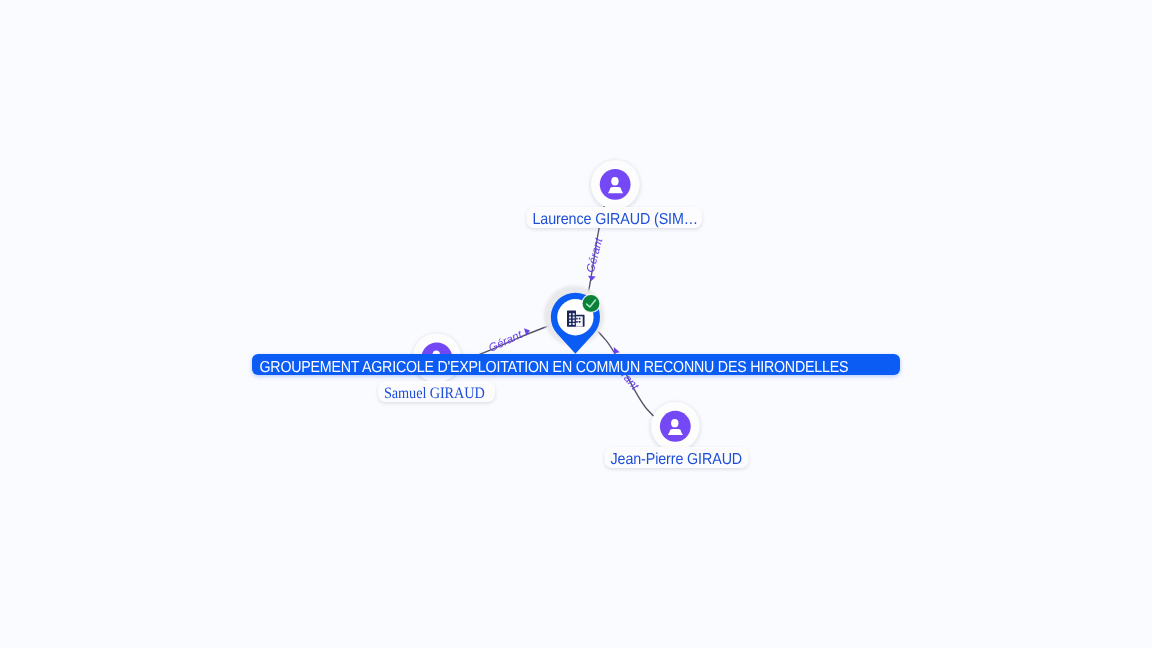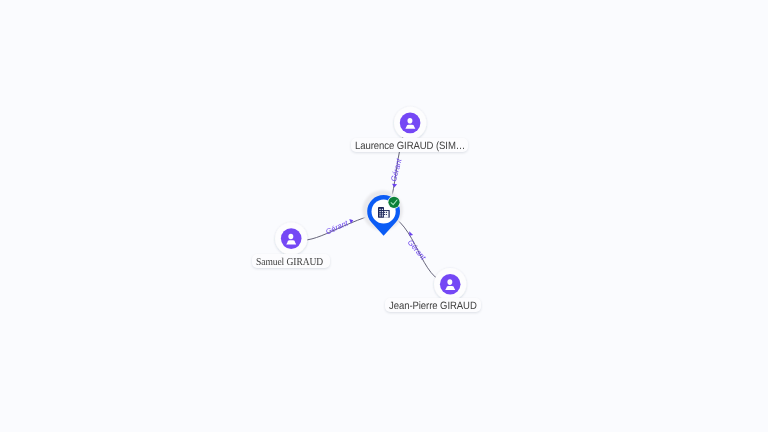--- a/index.html
+++ b/index.html
@@ -6,21 +6,21 @@
   html,body{margin:0;padding:0;}
   body{width:768px;height:432px;overflow:hidden;background:#fafbfe;
        font-family:"Liberation Sans",sans-serif;-webkit-font-smoothing:antialiased;text-rendering:geometricPrecision;}
   #stage{position:relative;width:768px;height:432px;background:#fafbfe;}
   .node-label{transform:translateZ(0);}
   svg.graph{position:absolute;left:0;top:0;width:768px;height:432px;display:block;}
   .edge-line{fill:none;stroke:#55546b;stroke-width:0.9;}
   .edge-label{font-family:"Liberation Sans",sans-serif;font-size:7.6px;fill:#6a42ee;
               font-style:italic;letter-spacing:0.05px;}
   .node-label{position:absolute;background:#fcfcfe;border-radius:5px;
-              color:#404040;white-space:nowrap;height:14px;overflow:hidden;
+              color:#1d4ed8;white-space:nowrap;height:14px;overflow:hidden;
               box-shadow:0 1px 2.5px rgba(25,35,70,.13);}
   .node-label > span{position:absolute;left:3.6px;top:3.4px;display:block;
               font-size:10.6px;line-height:11px;
               letter-spacing:-0.08px;transform:scaleX(0.90);transform-origin:left top;}
   .node-label.company{background:#0b5cf5;color:#ffffff;border-radius:4px;width:432px;
               box-sizing:border-box;overflow:hidden;
               box-shadow:0 1px 3px rgba(11,92,245,.30);}
   .node-label.company > span{left:5px;top:3.6px;font-size:10.6px;letter-spacing:-0.16px;
               transform:scaleX(0.895);line-height:11px;}
 </style>
@@ -116,22 +116,25 @@
         <ellipse cx="449.85" cy="282.10" rx="2.45" ry="2.8"></ellipse>
         <path d="M 445.25 290.05 L 446.45 287.85 Q 446.45 285.95 448.35 285.95 L 452.15 285.95 Q 454.05 285.95 454.05 287.85 L 455.25 290.05 Z"></path>
       </g>
     </g>
   </svg>
 
   <div class="node-label" style="left:351px;top:138px;width:117px;">
       <span>Laurence GIRAUD (SIM…</span>
     </div>
 
+  <div class="node-label company" style="left:168px;top:236px;">
+      <span>GROUPEMENT AGRICOLE D'EXPLOITATION EN COMMUN RECONNU DES HIRONDELLES</span>
+    </div>
 
   <div class="node-label" style="left:252px;top:254px;width:78px;font-family:Liberation Serif, serif;">
       <span>Samuel GIRAUD</span>
     </div>
 
-  <div class="node-label" style="left:385px;top:298px;width:96px;">
+  <div class="node-label" style="left:403px;top:298px;width:96px;">
       <span>Jean-Pierre GIRAUD</span>
     </div>
 
 </div>
 
 </body></html>

